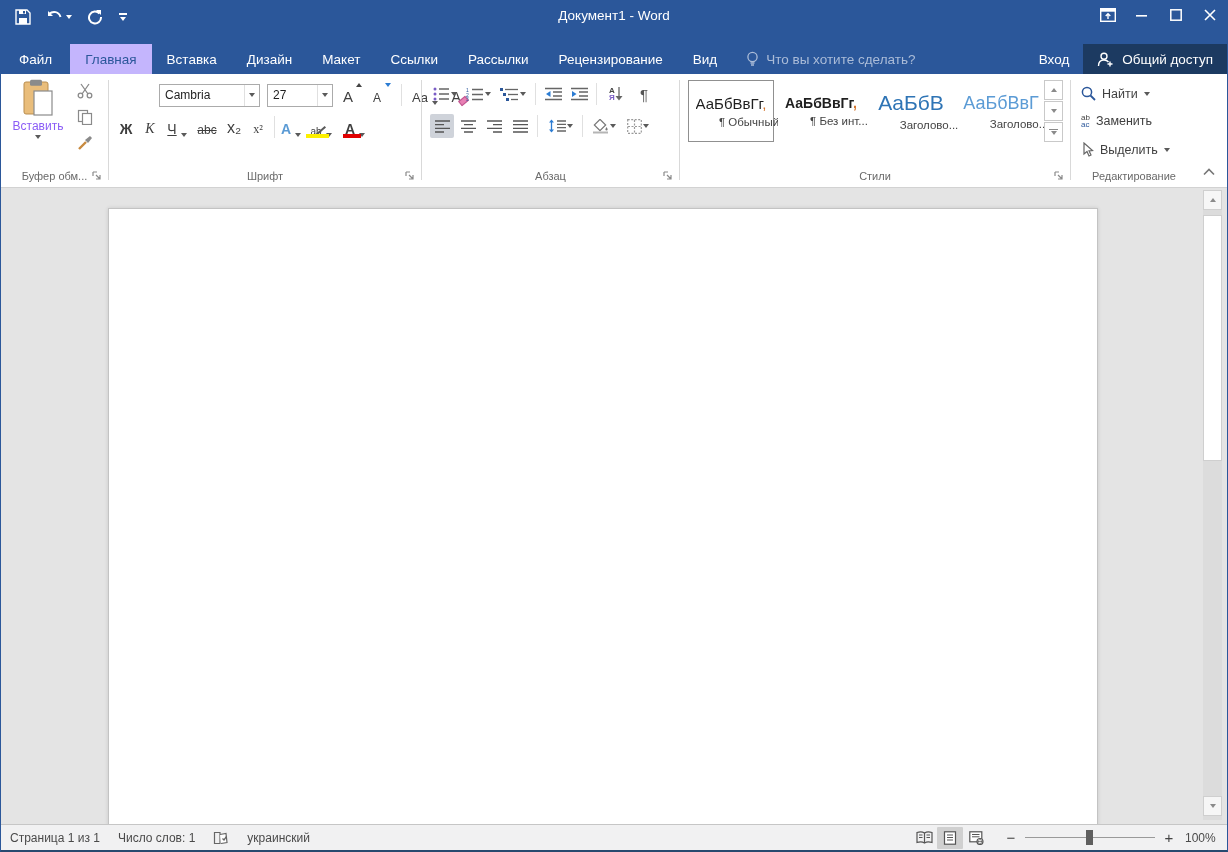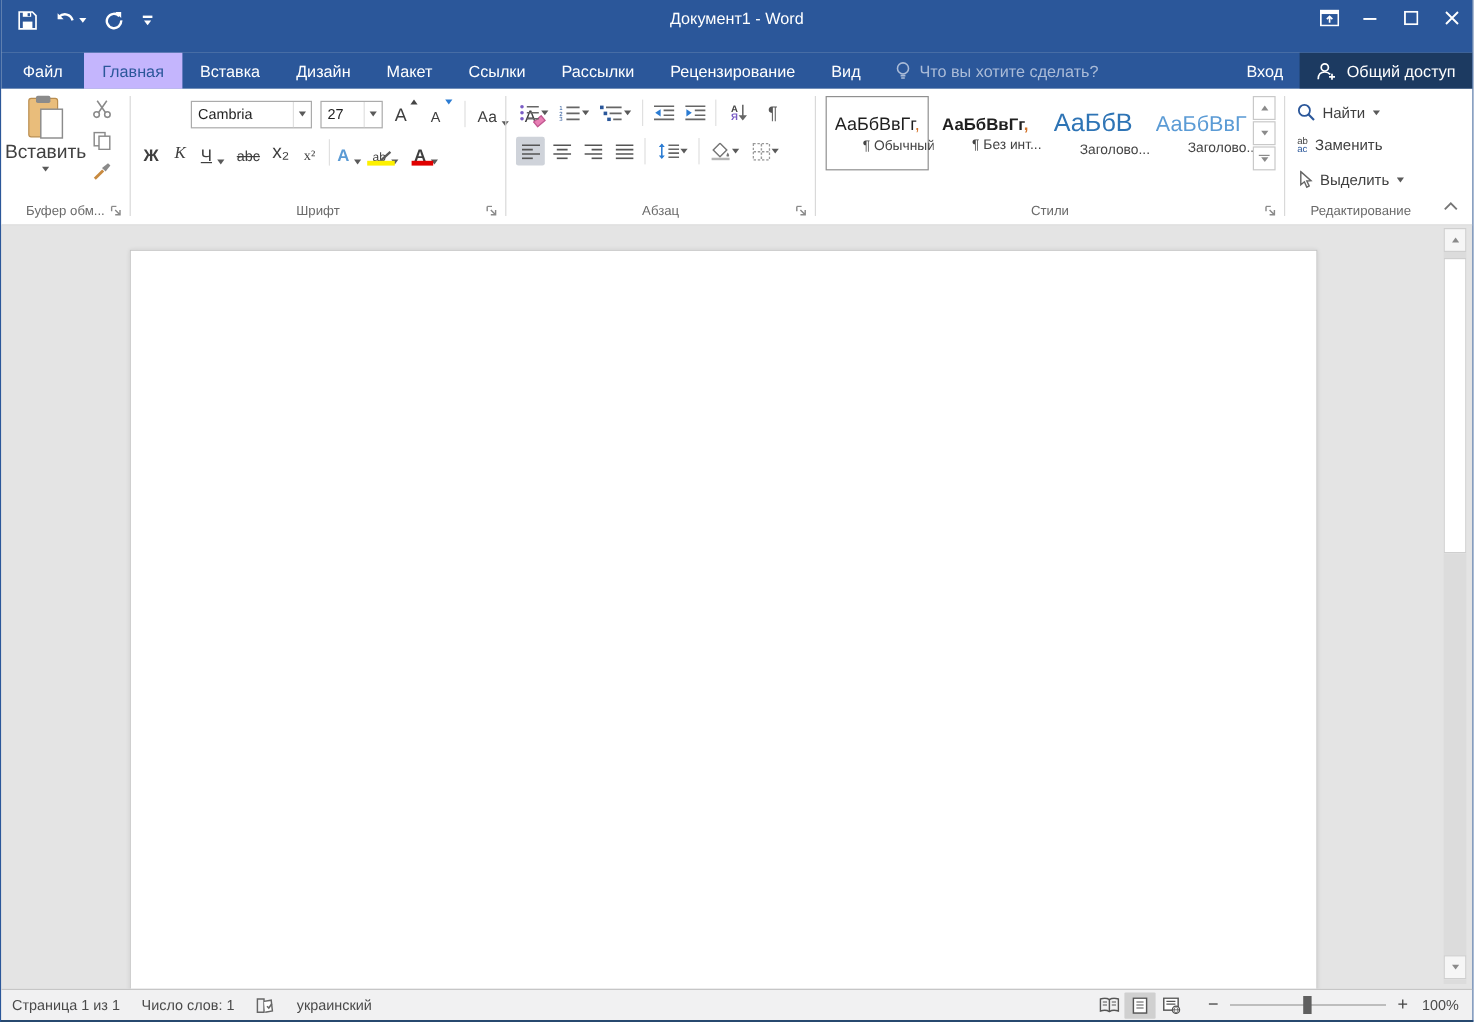--- a/index.html
+++ b/index.html
@@ -44,21 +44,21 @@
   .launcher { position:absolute; bottom:5px; right:5px; width:12px; height:12px;
               display:flex; align-items:center; justify-content:center; }
   .caret-d { width:0; height:0; border-left:3.5px solid transparent; border-right:3.5px solid transparent;
              border-top:4px solid #5a5a5a; display:inline-block; }
   .ibtn { display:flex; align-items:center; justify-content:center; border-radius:2px; }
   .sel { background:#cfd3da; }
 
   
   .paste-big { position:absolute; left:8px; top:5px; width:58px; height:76px; display:flex;
                flex-direction:column; align-items:center; justify-content:flex-start; gap:2px; }
-  .paste-big .plabel { font-size:16px; color:#404040; }
+  .paste-big .plabel { font-size:12px; color:#8b5cf6; }
   .clip-col { position:absolute; left:72px; top:6px; display:flex; flex-direction:column; gap:4px; }
   .clip-col .ibtn { width:24px; height:22px; }
 
   
   .frow1 { position:absolute; left:6px; top:8px; display:flex; align-items:center; gap:7px;margin-left:44px; }
   .combo { height:23px; background:#fff; border:1px solid #ababab; display:flex; align-items:center;
            font-size:12px; color:#1f1f1f; }
   .combo .cval { padding:0 5px; flex:1; }
   .combo .cbtn { width:15px; height:100%; display:flex; align-items:center; justify-content:center; border-left:1px solid #e0e0e0; }
   .frow2 { position:absolute; left:6px; top:40px; display:flex; align-items:center; gap:2px; }
@@ -259,21 +259,21 @@
     <div class="gsep" style="left:107px;"></div>
 
     <div class="rgroup" style="left:108px;width:312px;">
       <div class="frow1">
         <div class="combo" style="width:101px;">
           <span class="cval">Cambria</span>
           <span class="cbtn">
               <span class="caret-d"></span>
             </span>
         </div>
-        <div class="combo" style="width:52px;">
+        <div class="combo" style="width:66px;">
           <span class="cval">27</span>
           <span class="cbtn">
               <span class="caret-d"></span>
             </span>
         </div>
         <div class="litbtn" style="font-size:15px;padding-right:6px;">
           <span>А</span>
           <span class="grow-caret"></span>
         </div>
         <div class="litbtn" style="font-size:12px;padding-right:6px;">

